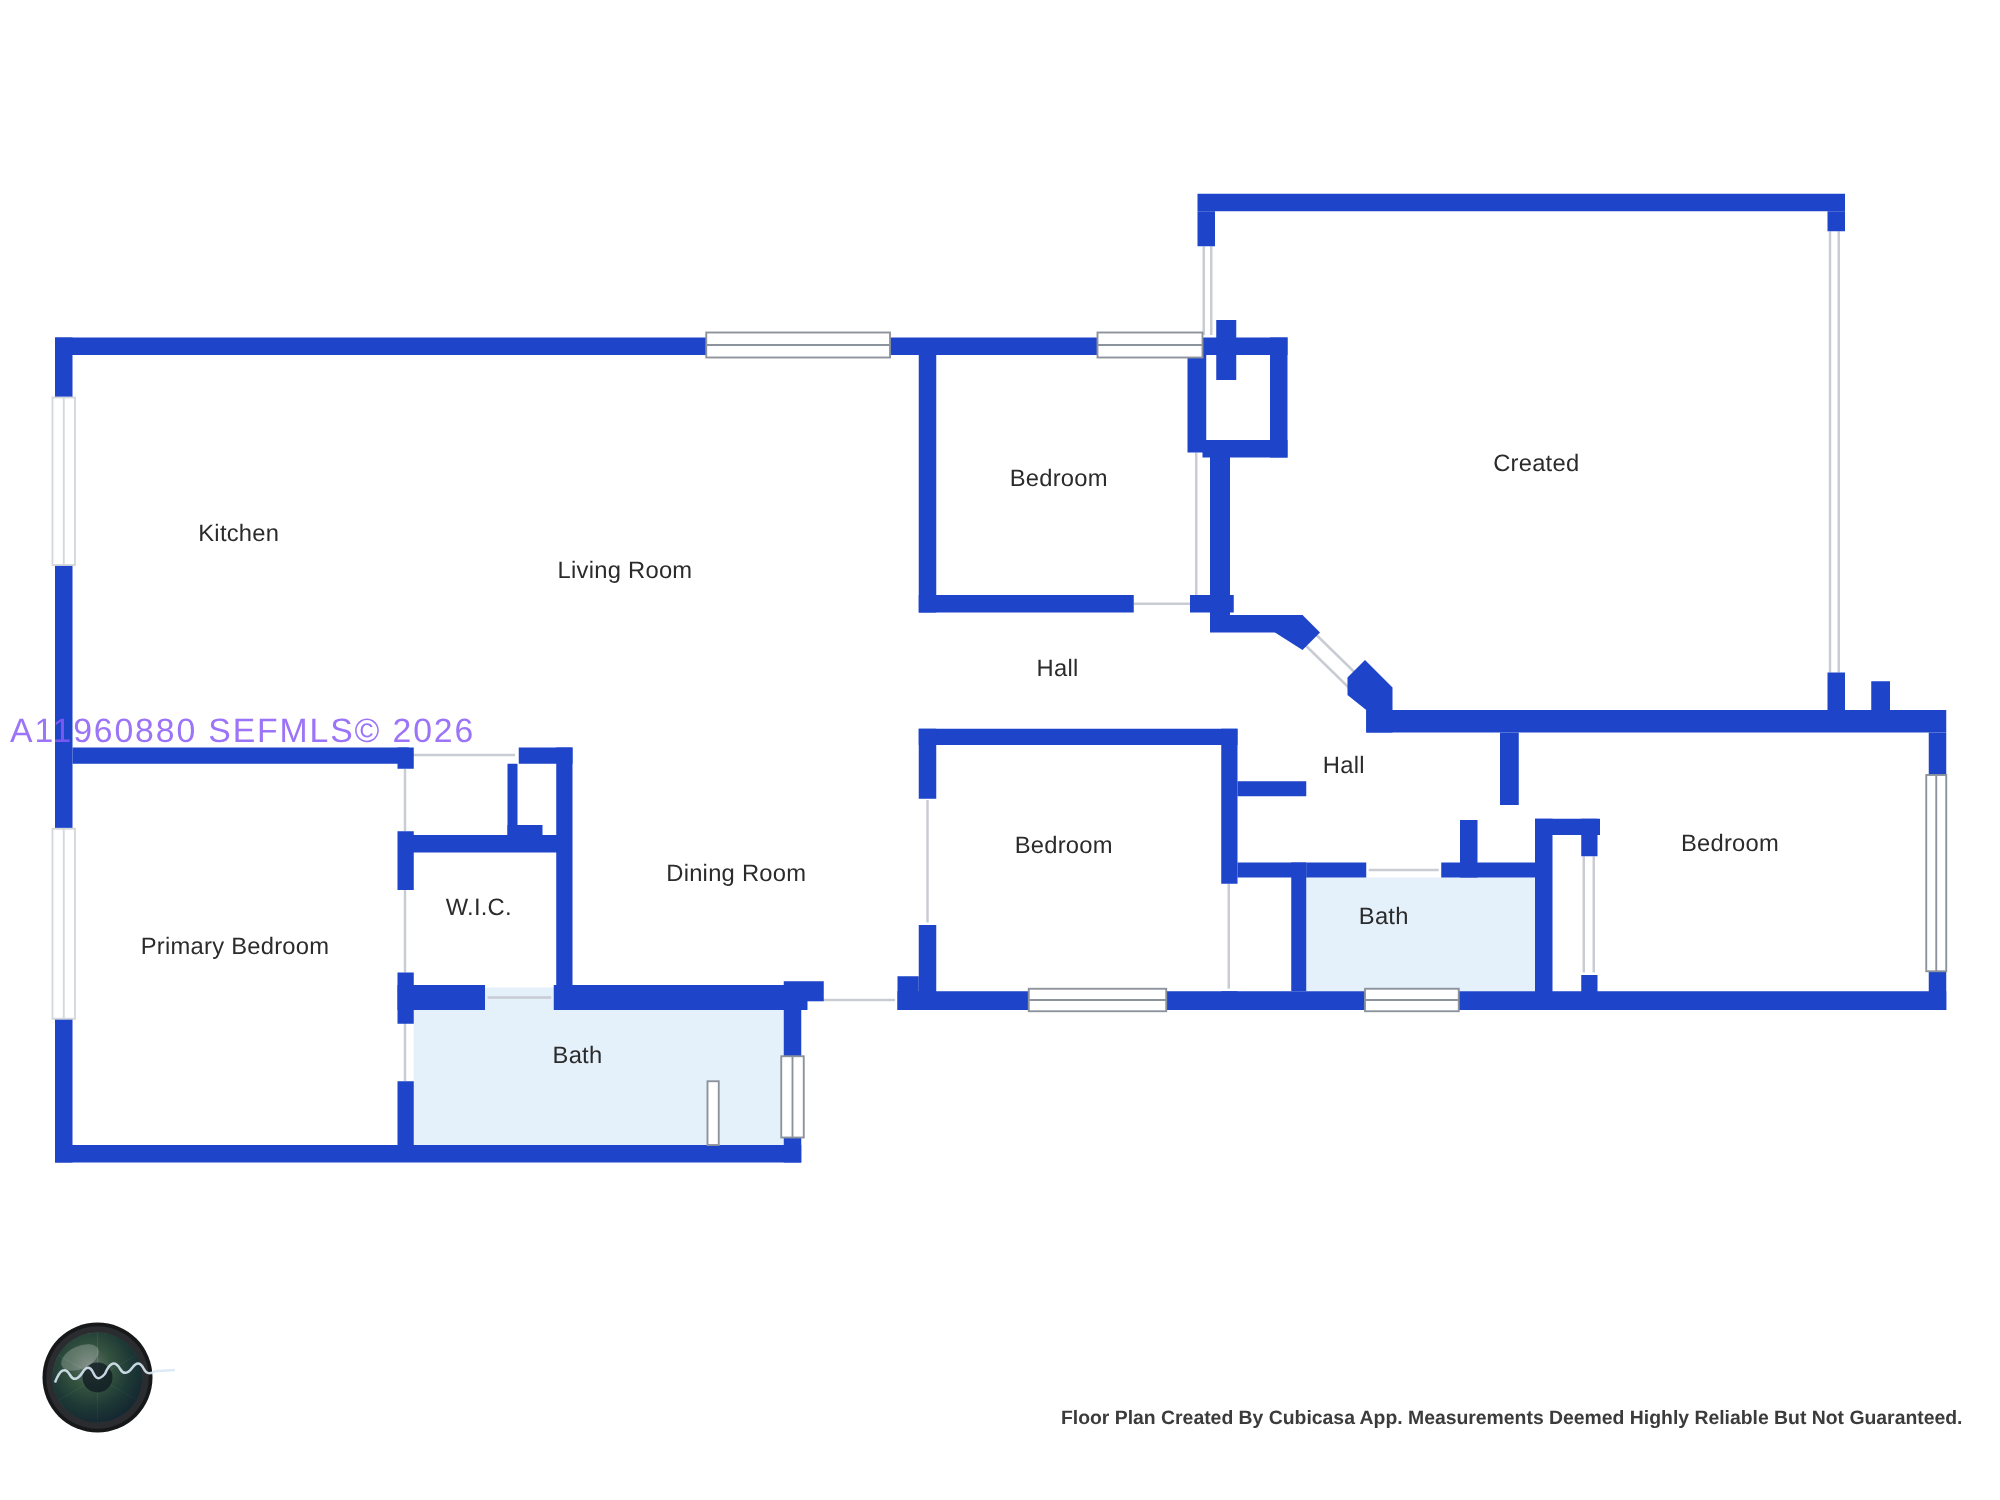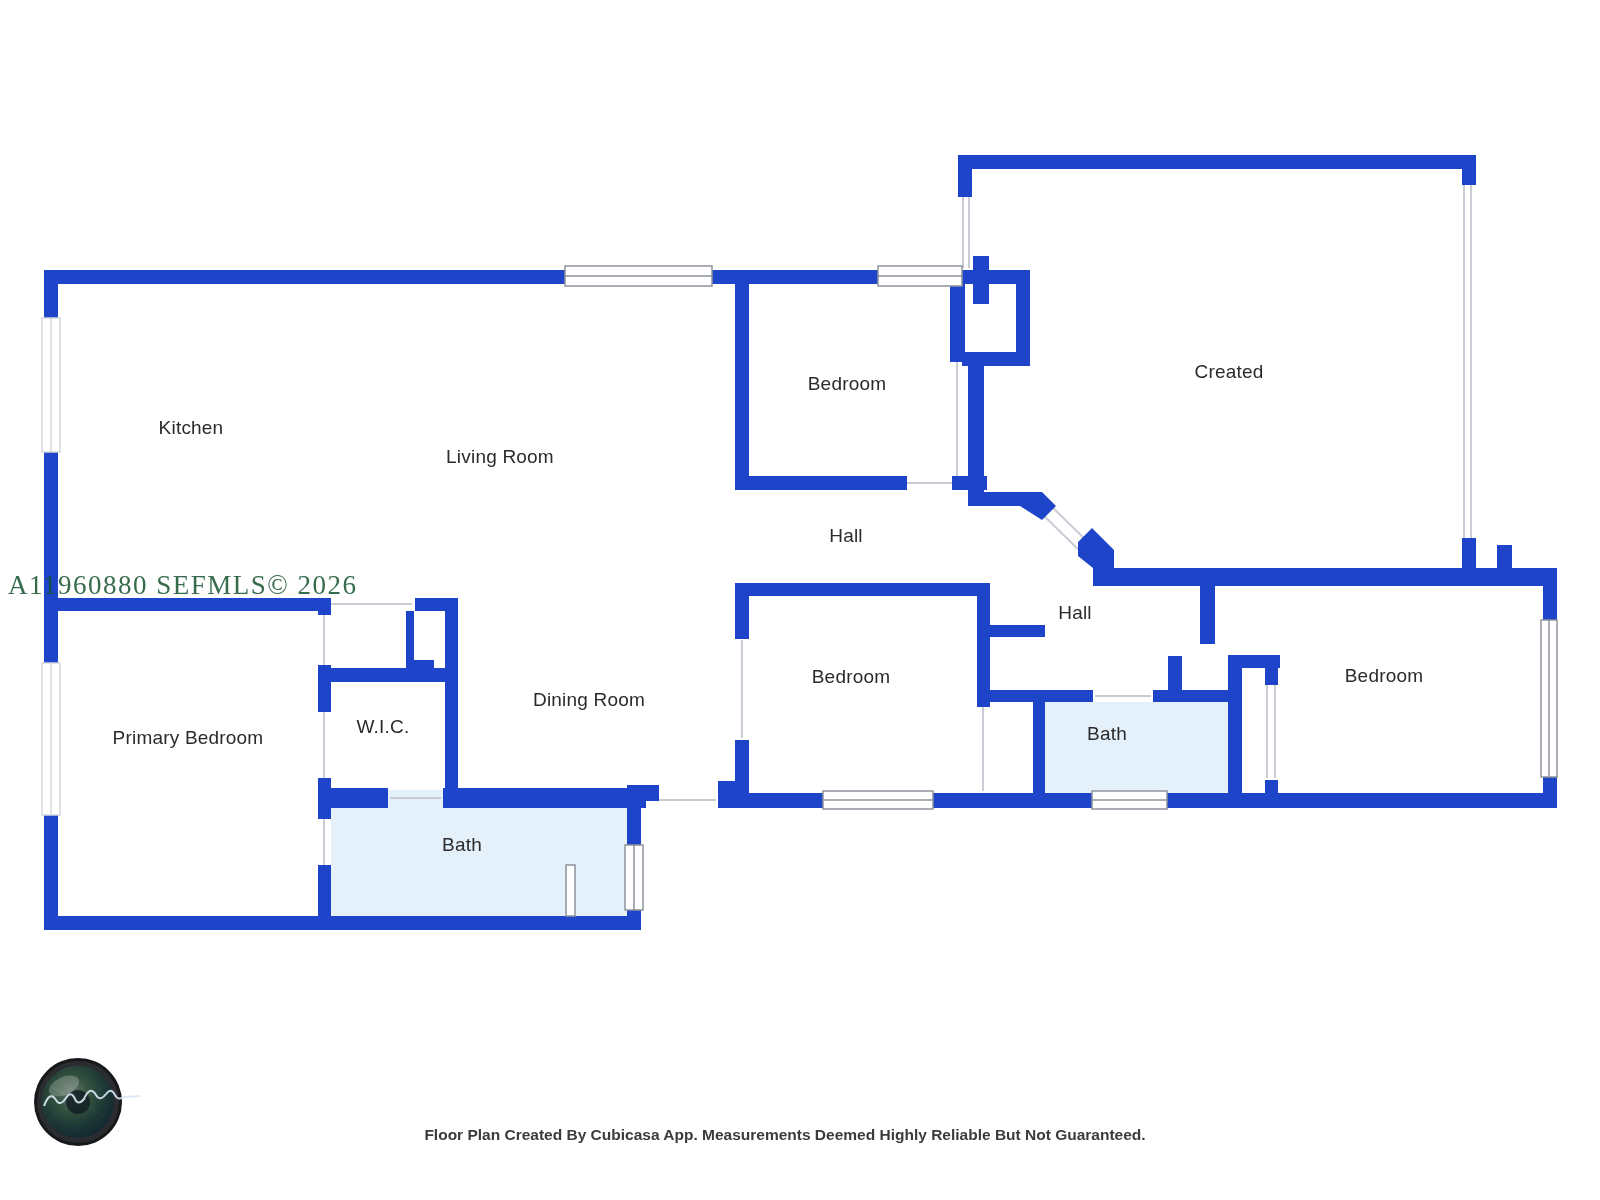--- a/index.html
+++ b/index.html
@@ -2,22 +2,22 @@
 <html><head>
 <meta charset="utf-8">
 <style>
   html,body{margin:0;padding:0;background:#ffffff;}
   #stage{position:relative;width:1600px;height:1200px;background:#ffffff;overflow:hidden;
          font-family:"Liberation Sans", sans-serif;}
   svg{position:absolute;left:0;top:0;}
   .room-label{position:absolute;transform:translate(-50%,-50%);color:#2b2b2b;
               font-size:19px;letter-spacing:.2px;white-space:nowrap;}
   #watermark{position:absolute;left:8px;top:585px;transform:translateY(-50%);
-             font-size:27px;letter-spacing:1.5px;color:#14532d;opacity:.85;white-space:nowrap;font-family:Liberation Serif, serif;}
-  #footer-caption{position:absolute;left:0;top:1126px;width:1570px;text-align:center;
+             font-size:27px;letter-spacing:1.5px;color:#8b5cf6;opacity:.85;white-space:nowrap;}
+  #footer-caption{position:absolute;left:0;top:1126px;width:1570px;text-align:right;
                   font-size:15.5px;font-weight:600;color:#3b3b3b;}
 </style>
 </head>
 <body>
 
 <div id="stage">
 
 <svg width="1600" height="1200" viewBox="0 0 1600 1200">
   <defs>
     <radialGradient id="iris" cx="42%" cy="38%" r="65%">
@@ -186,21 +186,21 @@
 
 <span class="room-label" style="left:191px;top:428px">Kitchen</span>
 <span class="room-label" style="left:500px;top:457px">Living Room</span>
 <span class="room-label" style="left:847px;top:384px">Bedroom</span>
 <span class="room-label" style="left:1229px;top:372px">Created</span>
 <span class="room-label" style="left:846px;top:536px">Hall</span>
 <span class="room-label" style="left:1075px;top:613px">Hall</span>
 <span class="room-label" style="left:851px;top:677px">Bedroom</span>
 <span class="room-label" style="left:1107px;top:734px">Bath</span>
 <span class="room-label" style="left:1384px;top:676px">Bedroom</span>
-<span class="room-label" style="left:188px;top:738px">Primary Bedroom</span>
+<span class="room-label" style="left:188px;top:758px">Primary Bedroom</span>
 <span class="room-label" style="left:383px;top:727px">W.I.C.</span>
 <span class="room-label" style="left:589px;top:700px">Dining Room</span>
 <span class="room-label" style="left:462px;top:845px">Bath</span>
 
 <div id="watermark">A11960880  SEFMLS© 2026</div>
 <div id="footer-caption">Floor Plan Created By Cubicasa App. Measurements Deemed Highly Reliable But Not Guaranteed.</div>
 
 </div>
 
 </body></html>

